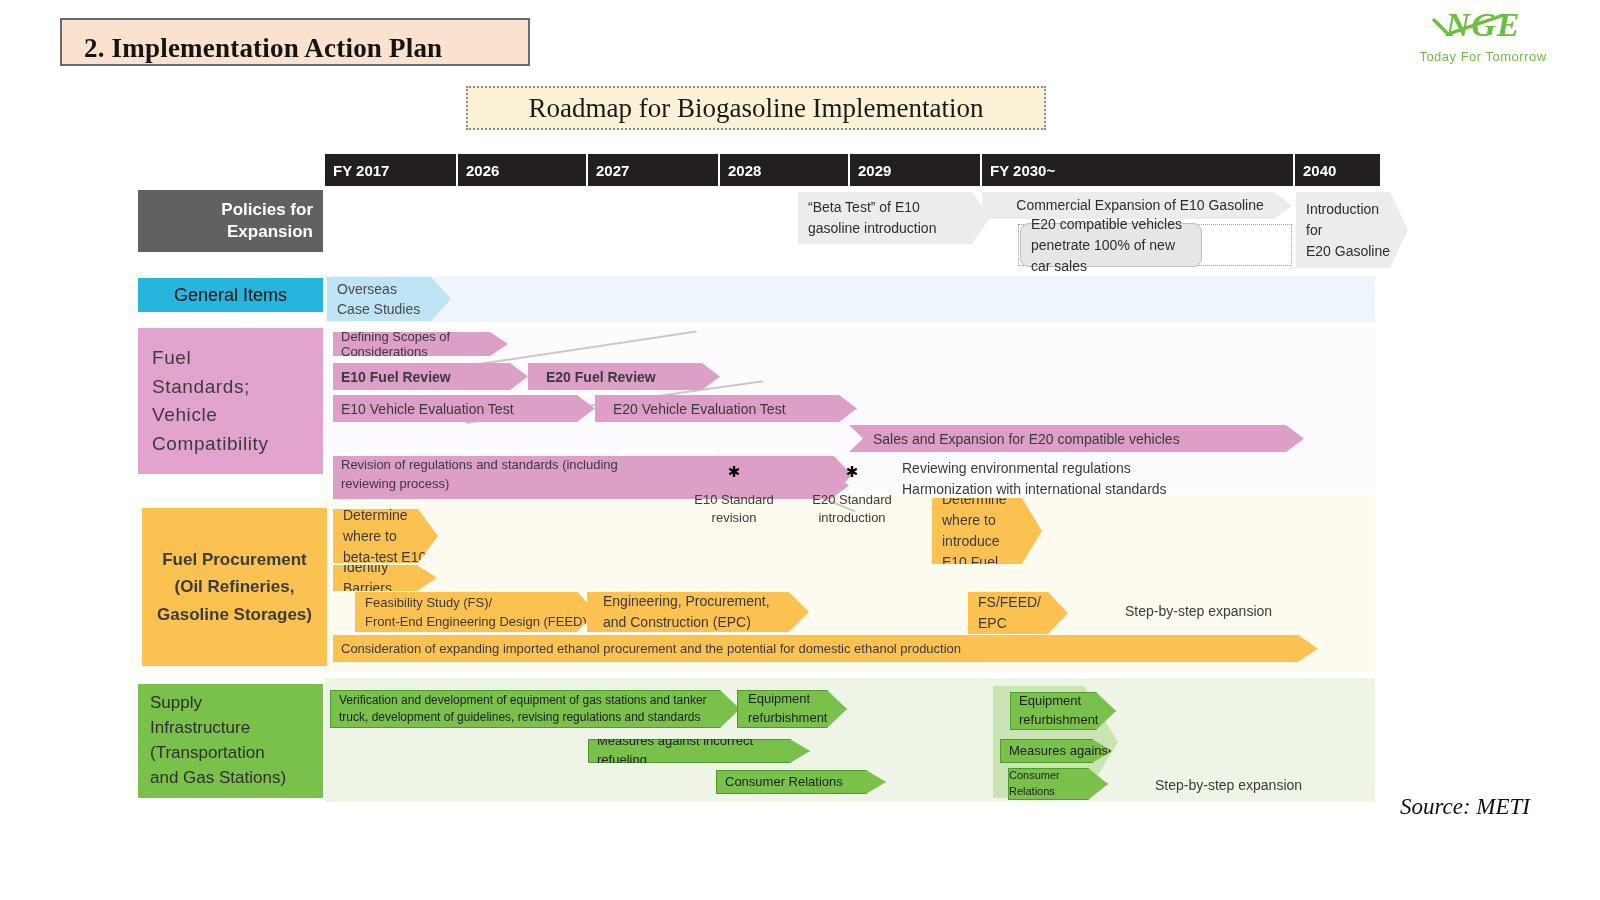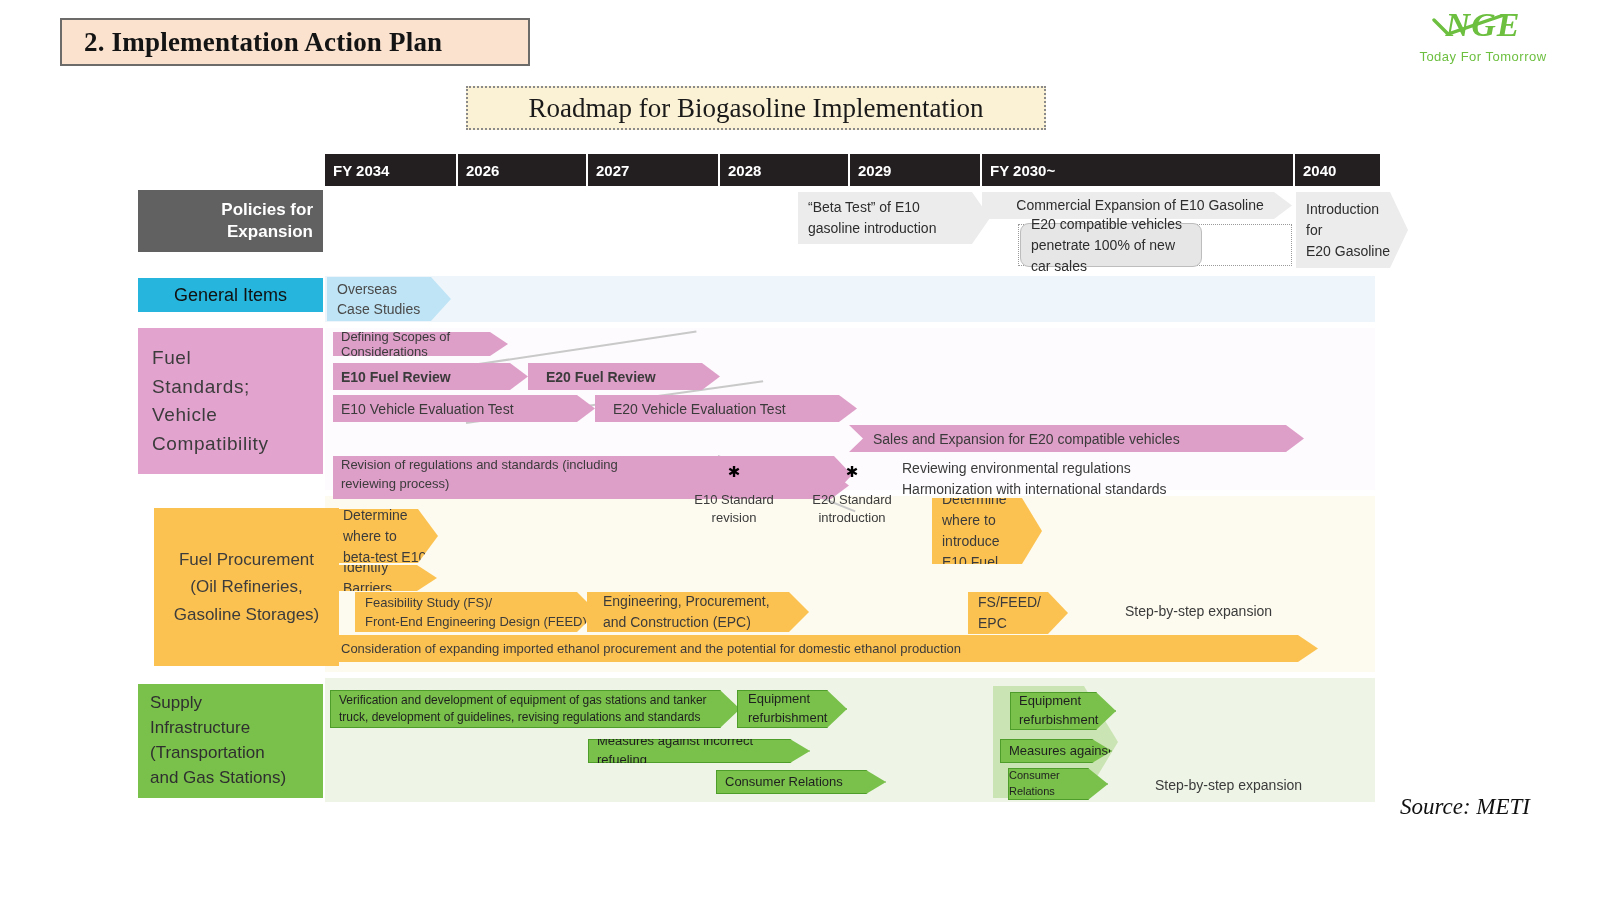--- a/index.html
+++ b/index.html
@@ -4,21 +4,21 @@
 <style>
   html,body{margin:0;padding:0;background:#ffffff;}
   body{width:1600px;height:900px;position:relative;overflow:hidden;
        font-family:"Liberation Sans",sans-serif;color:#231f20;}
 
   .abs{position:absolute;box-sizing:border-box;}
 
   
   #slide-title{left:60px;top:18px;width:470px;height:48px;
       background:#fae2cf;border:2px solid #6d6a6a;
-      display:flex;align-items:center;}
+      display:flex;align-items:flex-end;}
   #slide-title span{font-family:"Liberation Serif",serif;font-weight:bold;
       font-size:27px;color:#141414;padding-left:22px;letter-spacing:.2px;}
 
   #logo-wrap{right:22px;top:8px;width:190px;height:72px;text-align:center;}
   #logo-mark{font-family:"Liberation Serif",serif;font-style:italic;font-weight:bold;
       font-size:34px;color:#6cbf3f;line-height:1;letter-spacing:1px;}
   #logo-tag{font-family:"Liberation Sans",sans-serif;font-weight:normal;font-size:13px;
       color:#6cbf3f;margin-top:7px;letter-spacing:.5px;}
   #logo-swoosh{position:absolute;left:44px;top:6px;width:74px;height:22px;}
 
@@ -48,22 +48,22 @@
   #label-policies span{color:#fff;font-weight:bold;font-size:17px;text-align:right;
       line-height:1.28;padding-right:10px;}
   #label-general{left:138px;top:278px;width:185px;height:34px;background:#26b6dd;
       align-items:center;justify-content:center;}
   #label-general span{color:#111;font-size:18px;}
   #label-standards{left:138px;top:328px;width:185px;height:146px;background:#e2a3cf;
       align-items:center;}
   #label-standards span{color:#3c3c3c;font-size:19px;line-height:1.5;padding-left:14px;letter-spacing:.6px;}
   #label-procure{left:138px;top:508px;width:185px;height:158px;background:#fbc košk;}
   #label-procure{left:138px;top:508px;width:185px;height:158px;background:#fbc košk;}
-  #label-procure{left:154px;top:508px;width:185px;height:158px;background:#fcc251;
-      align-items:center;justify-content:center;}
+  #label-procure{left:142px;top:508px;width:185px;height:158px;background:#fcc251;
+      align-items:center;justify-content:center;font-weight:bold;}
   #label-procure span{color:#3c3c3c;font-size:17px;line-height:1.62;text-align:center;}
   #label-supply{left:138px;top:684px;width:185px;height:114px;background:#79c14b;
       align-items:center;}
   #label-supply span{color:#2f2f2f;font-size:17px;line-height:1.46;padding-left:12px;}
 
   
   .arrow{display:flex;align-items:center;box-sizing:border-box;}
   .arrow .txt{width:100%;}
 
   
@@ -121,21 +121,21 @@
 <div class="abs" id="roadmap-banner">
   <span>Roadmap for Biogasoline Implementation</span>
 </div>
 
 <div class="abs band" id="band-general"></div>
 <div class="abs band" id="band-standards"></div>
 <div class="abs band" id="band-procure"></div>
 <div class="abs band" id="band-supply"></div>
 
 <div class="abs" id="year-header">
-  <div class="year-cell" style="width:133px">FY 2034</div>
+  <div class="year-cell" style="width:133px">FY 2017</div>
   <div class="year-cell" style="width:130px">2026</div>
   <div class="year-cell" style="width:132px">2027</div>
   <div class="year-cell" style="width:130px">2028</div>
   <div class="year-cell" style="width:132px">2029</div>
   <div class="year-cell" style="width:313px">FY 2030~</div>
   <div class="year-cell" style="width:85px">2040</div>
 </div>
 
 <div class="abs row-label" id="label-policies">
   <span>Policies for<br>Expansion</span>

